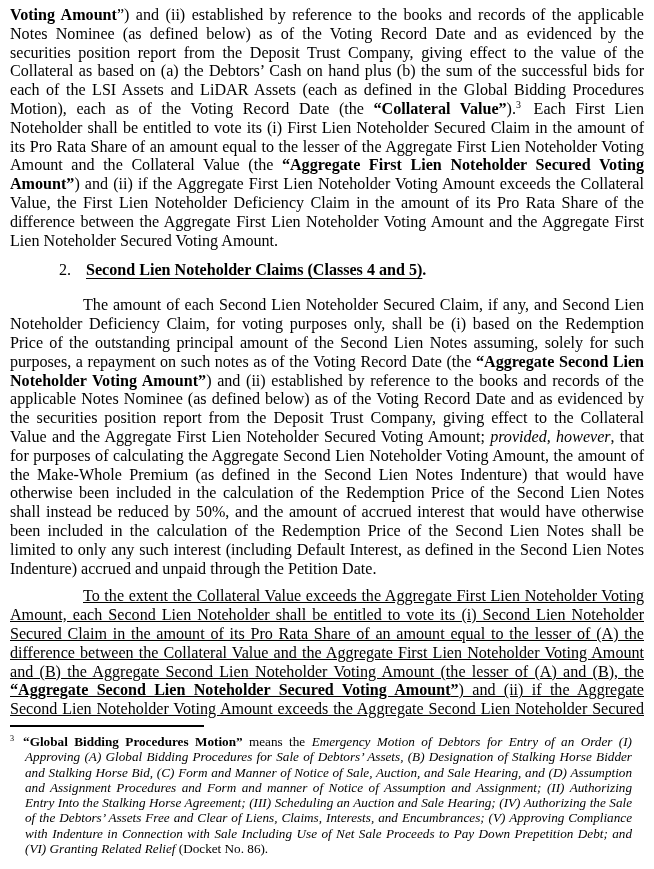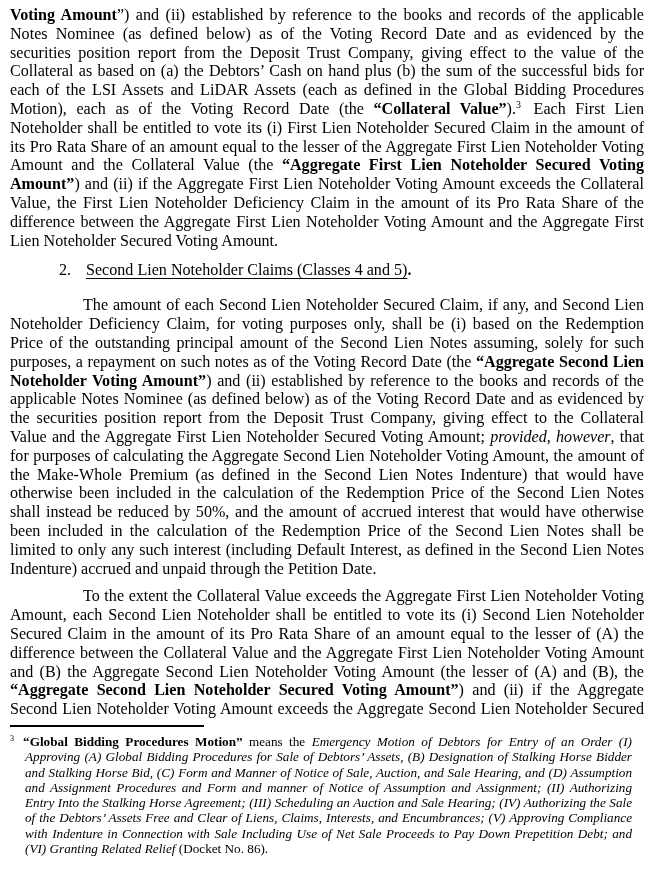--- a/index.html
+++ b/index.html
@@ -24,20 +24,21 @@
     text-align: justify;
   }
   p.para {
     margin: 0;
   }
   p.para.indented {
     text-indent: 73px;
   }
   p.para.cutoff {
     text-align-last: justify;
+    text-decoration: underline;
   }
   .heading {
     margin: 10px 0 17px 0;
     padding-left: 49px;
     font-size: 16.1px;
     line-height: 19px;
     text-align: left;
   }
   .h-num {
     display: inline-block;
@@ -79,21 +80,21 @@
   }
 </style>
 </head>
 <body>
 
 <div class="page">
   <div class="body-text">
 
     <p class="para cutoff-start"><span style="font-weight: bold;">Voting Amount</span><span>”) and (ii) established by reference to the books and records of the applicable Notes Nominee (as defined below) as of the Voting Record Date and as evidenced by the securities position report from the Deposit Trust Company, giving effect to the value of the Collateral as based on (a) the Debtors’ Cash on hand plus (b) the sum of the successful bids for each of the LSI Assets and LiDAR Assets (each as defined in the Global Bidding Procedures Motion), each as of the Voting Record Date (the </span><span style="font-weight: bold;">“Collateral Value</span><span style="font-weight: bold;">”</span><span>).</span><sup>3</sup><span> Each First Lien Noteholder shall be entitled to vote its (i) First Lien Noteholder Secured Claim in the amount of its Pro Rata Share of an amount equal to the lesser of the Aggregate First Lien Noteholder Voting Amount and the Collateral Value (the </span><span style="font-weight: bold;">“Aggregate First Lien Noteholder Secured Voting Amount</span><span style="font-weight: bold;">”</span><span>) and (ii) if the Aggregate First Lien Noteholder Voting Amount exceeds the Collateral Value, the First Lien Noteholder Deficiency Claim in the amount of its Pro Rata Share of the difference between the Aggregate First Lien Noteholder Voting Amount and the Aggregate First Lien Noteholder Secured Voting Amount.</span></p>
 
-    <p class="heading"><span class="h-num">2.</span><span class="h-title"><span style="font-weight: normal; text-decoration: underline;">Second Lien Noteholder Claims (Classes 4 and 5)</span><span style="font-weight: bold;">.</span></span></p>
+    <p class="heading"><span class="h-num">2.</span><span class="h-title"><span style="font-weight: bold; text-decoration: underline;">Second Lien Noteholder Claims (Classes 4 and 5)</span><span style="font-weight: bold;">.</span></span></p>
 
     <p class="para indented p2"><span>The amount of each Second Lien Noteholder Secured Claim, if any, and Second Lien Noteholder Deficiency Claim, for voting purposes only, shall be (i) based on the Redemption Price of the outstanding principal amount of the Second Lien Notes assuming, solely for such purposes, a repayment on such notes as of the Voting Record Date (the </span><span style="font-weight: bold;">“Aggregate Second Lien Noteholder Voting Amount</span><span style="font-weight: bold;">”</span><span>) and (ii) established by reference to the books and records of the applicable Notes Nominee (as defined below) as of the Voting Record Date and as evidenced by the securities position report from the Deposit Trust Company, giving effect to the Collateral Value and the Aggregate First Lien Noteholder Secured Voting Amount; </span><span style="font-style: italic;">provided, however</span><span>, that for purposes of calculating the Aggregate Second Lien Noteholder Voting Amount, the amount of the Make-Whole Premium (as defined in the Second Lien Notes Indenture) that would have otherwise been included in the calculation of the Redemption Price of the Second Lien Notes shall instead be reduced by 50%, and the amount of accrued interest that would have otherwise been included in the calculation of the Redemption Price of the Second Lien Notes shall be limited to only any such interest (including Default Interest, as defined in the Second Lien Notes Indenture) accrued and unpaid through the Petition Date.</span></p>
 
     <p class="para indented cutoff"><span>To the extent the Collateral Value exceeds the Aggregate First Lien Noteholder Voting Amount, each Second Lien Noteholder shall be entitled to vote its (i) Second Lien Noteholder Secured Claim in the amount of its Pro Rata Share of an amount equal to the lesser of (A) the difference between the Collateral Value and the Aggregate First Lien Noteholder Voting Amount and (B) the Aggregate Second Lien Noteholder Voting Amount (the lesser of (A) and (B), the </span><span style="font-weight: bold;">“Aggregate Second Lien Noteholder Secured Voting Amount</span><span style="font-weight: bold;">”</span><span>) and (ii) if the Aggregate Second Lien Noteholder Voting Amount exceeds the Aggregate Second Lien Noteholder Secured</span></p>
   </div>
 
   <div class="footnote-block">
     <div class="footnote-rule"></div>
     <div class="footnote"><sup>3</sup><span style="font-weight: bold;">“Global Bidding Procedures Motion</span><span style="font-weight: bold;">”</span><span> means the </span><span style="font-style: italic;">Emergency Motion of Debtors for Entry of an Order (I) Approving (A) Global Bidding Procedures for Sale of Debtors’ Assets, (B) Designation of Stalking Horse Bidder and Stalking Horse Bid, (C) Form and Manner of Notice of Sale, Auction, and Sale Hearing, and (D) Assumption and Assignment Procedures and Form and manner of Notice of Assumption and Assignment; (II) Authorizing Entry Into the Stalking Horse Agreement; (III) Scheduling an Auction and Sale Hearing; (IV) Authorizing the Sale of the Debtors’ Assets Free and Clear of Liens, Claims, Interests, and Encumbrances; (V) Approving Compliance with Indenture in Connection with Sale Including Use of Net Sale Proceeds to Pay Down Prepetition Debt; and (VI) Granting Related Relief</span><span> (Docket No. 86).</span></div>
   </div>

